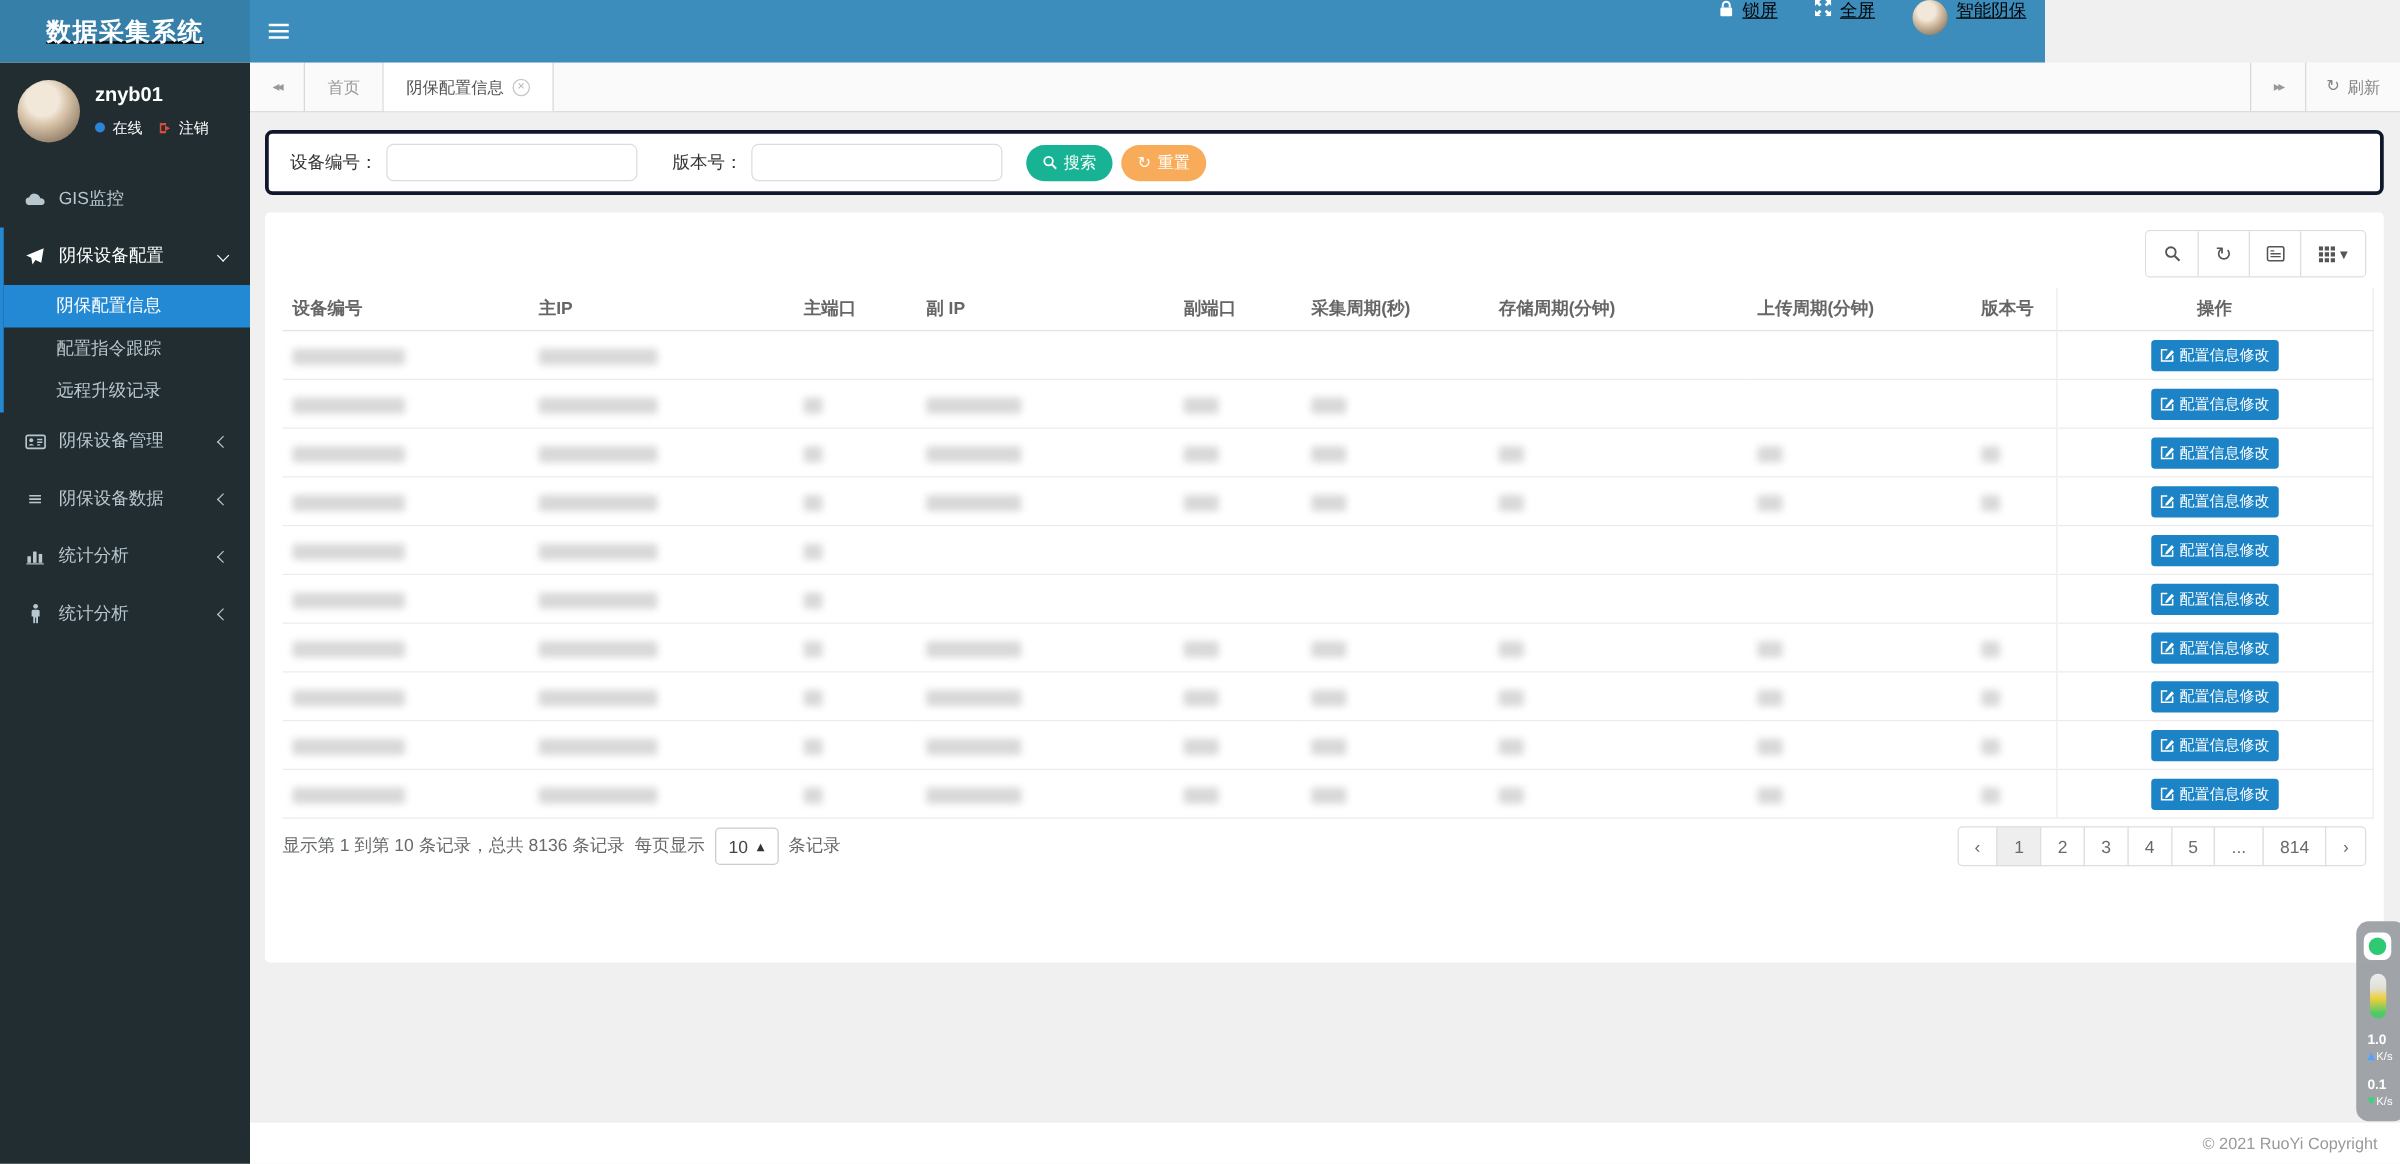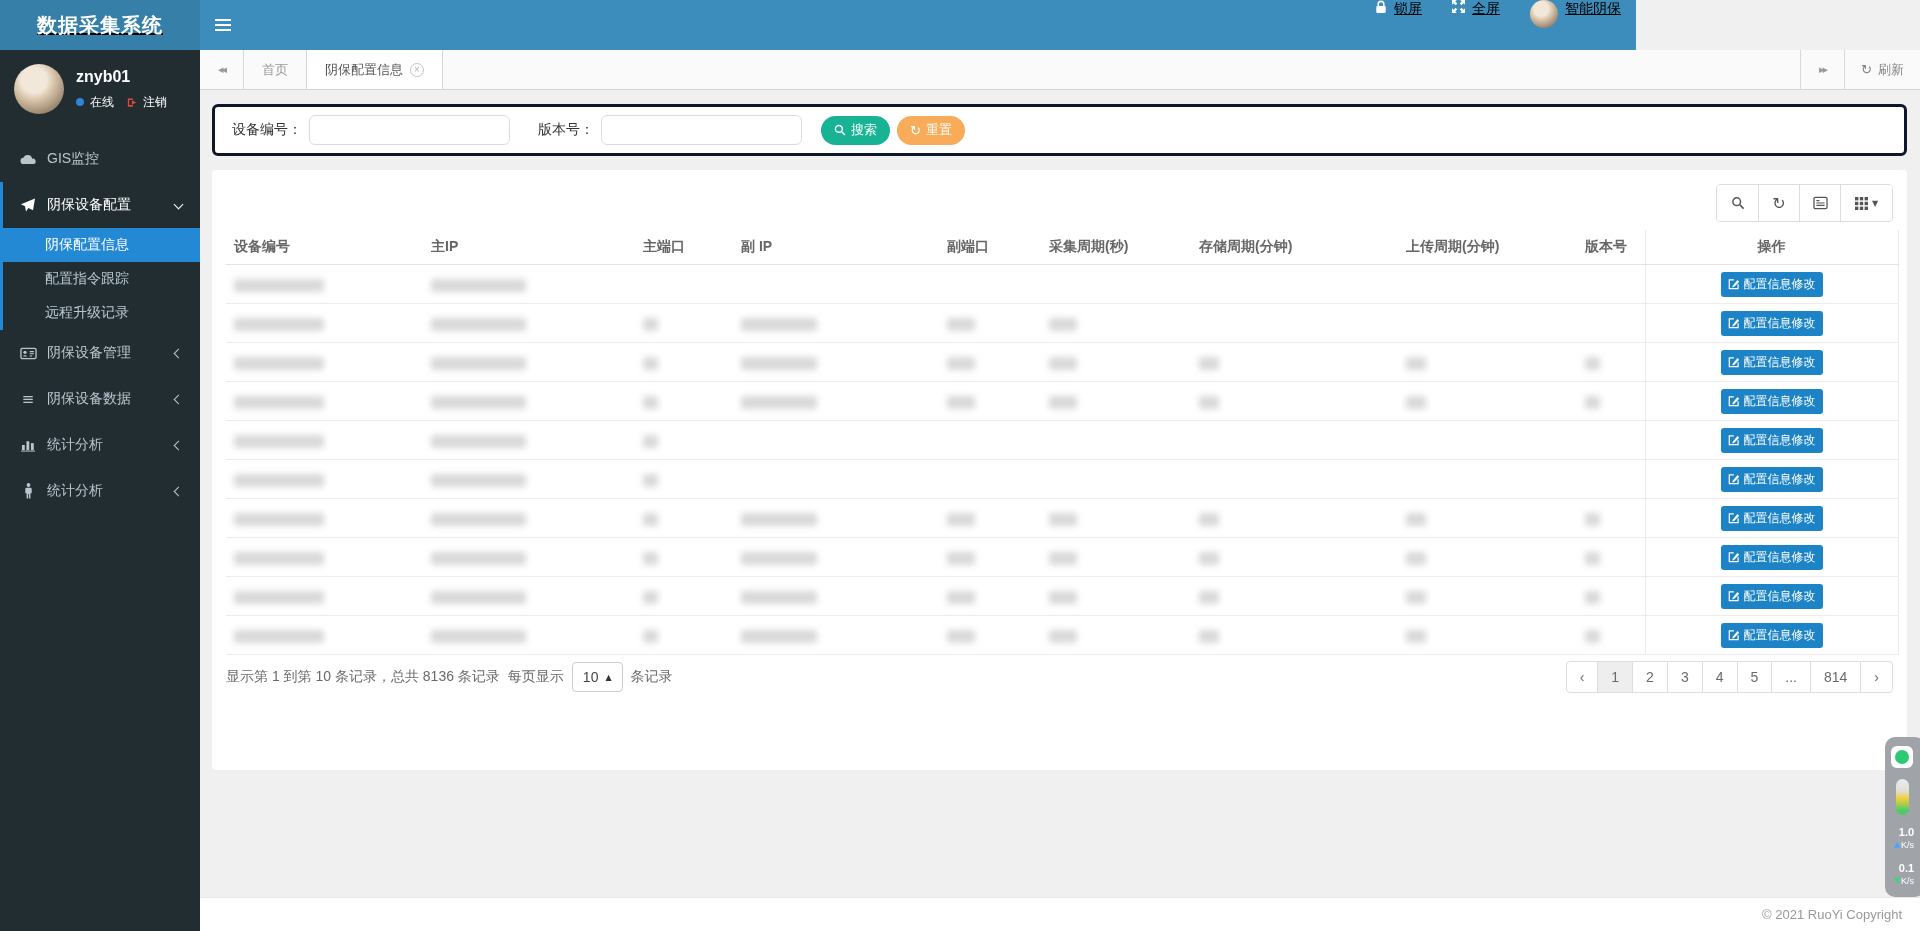--- a/index.html
+++ b/index.html
@@ -108,21 +108,21 @@
 
   
   .float-widget { position:absolute; right:-5px; top:737px; width:40px; padding:9px 0 10px;
     background:rgba(148,152,157,.88); border-radius:10px; display:flex; flex-direction:column;
     align-items:center; gap:11px; z-index:60; }
   .fw-card { width:22px; height:22px; background:#fff; border-radius:6px; display:flex; align-items:center;
     justify-content:center; margin-right:6px; }
   .fw-dot { width:14px; height:14px; border-radius:50%; background:#2ec973; }
   .fw-capsule { width:13px; height:36px; border-radius:7px; margin-right:6px;
     background:linear-gradient(180deg,#ececec 0%,#e0e0da 32%,#eecf3a 55%,#4fc968 88%); }
-  .fw-speed { text-align:right; color:#fff; line-height:1.25; margin-right:2px; }
+  .fw-speed { text-align:left; color:#fff; line-height:1.25; margin-right:2px; }
   .fw-val { font-size:11px; font-weight:bold; }
   .fw-unit { font-size:9px; display:flex; align-items:center; gap:1px; justify-content:center; }
   .arr-up { color:#4da3ff; font-size:8px; }
   .arr-down { color:#3ed37b; font-size:8px; }
 </style>
 </head>
 <body>
 
 <div class="topbar">
   <div class="logo">

